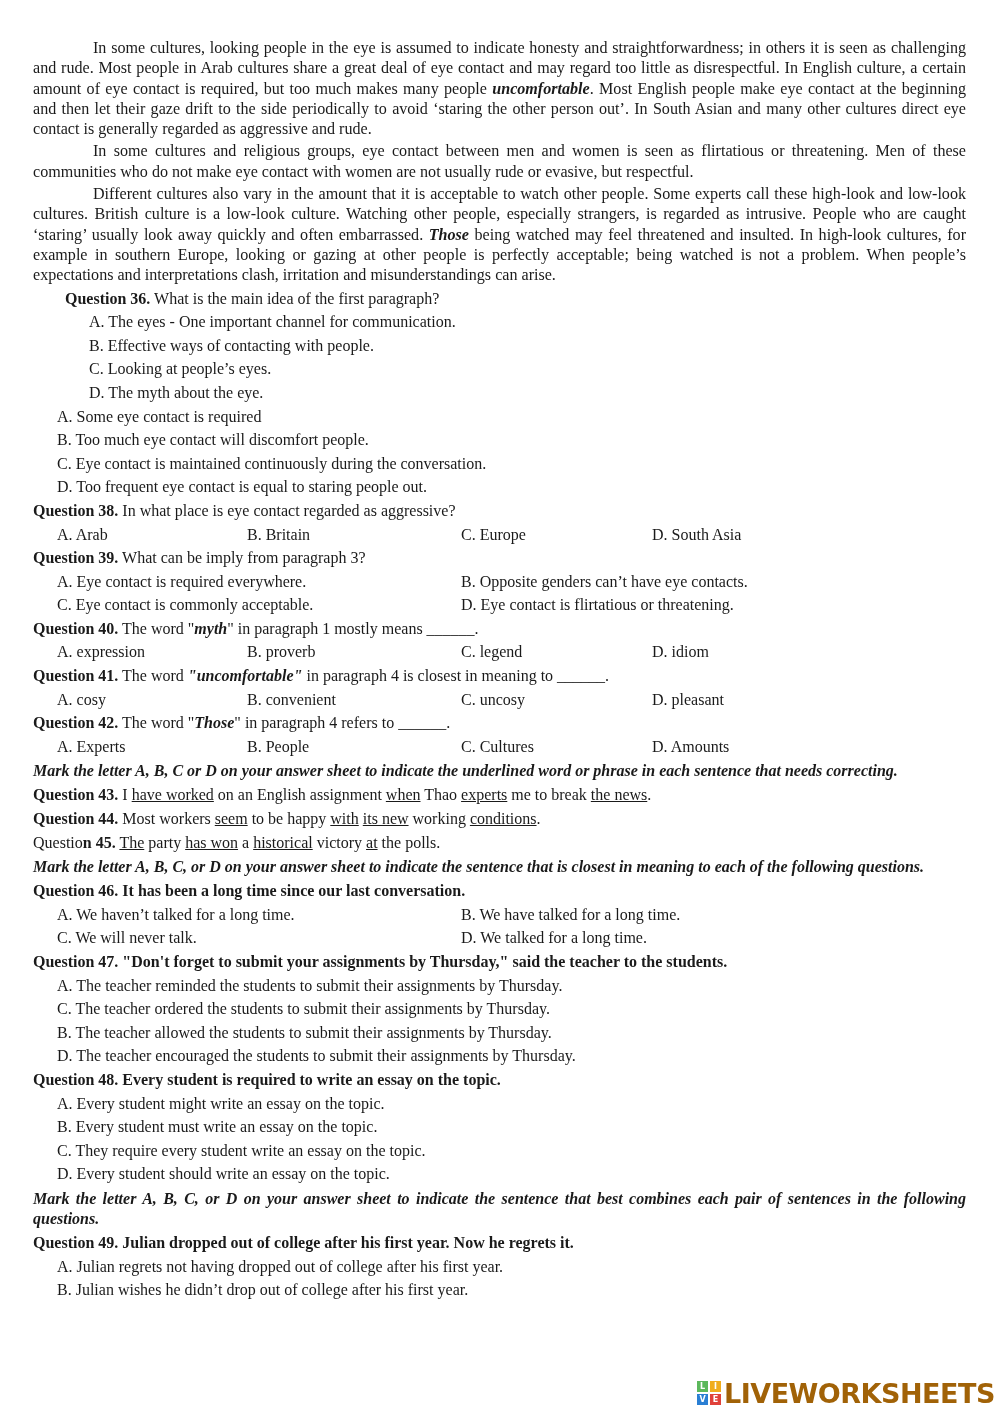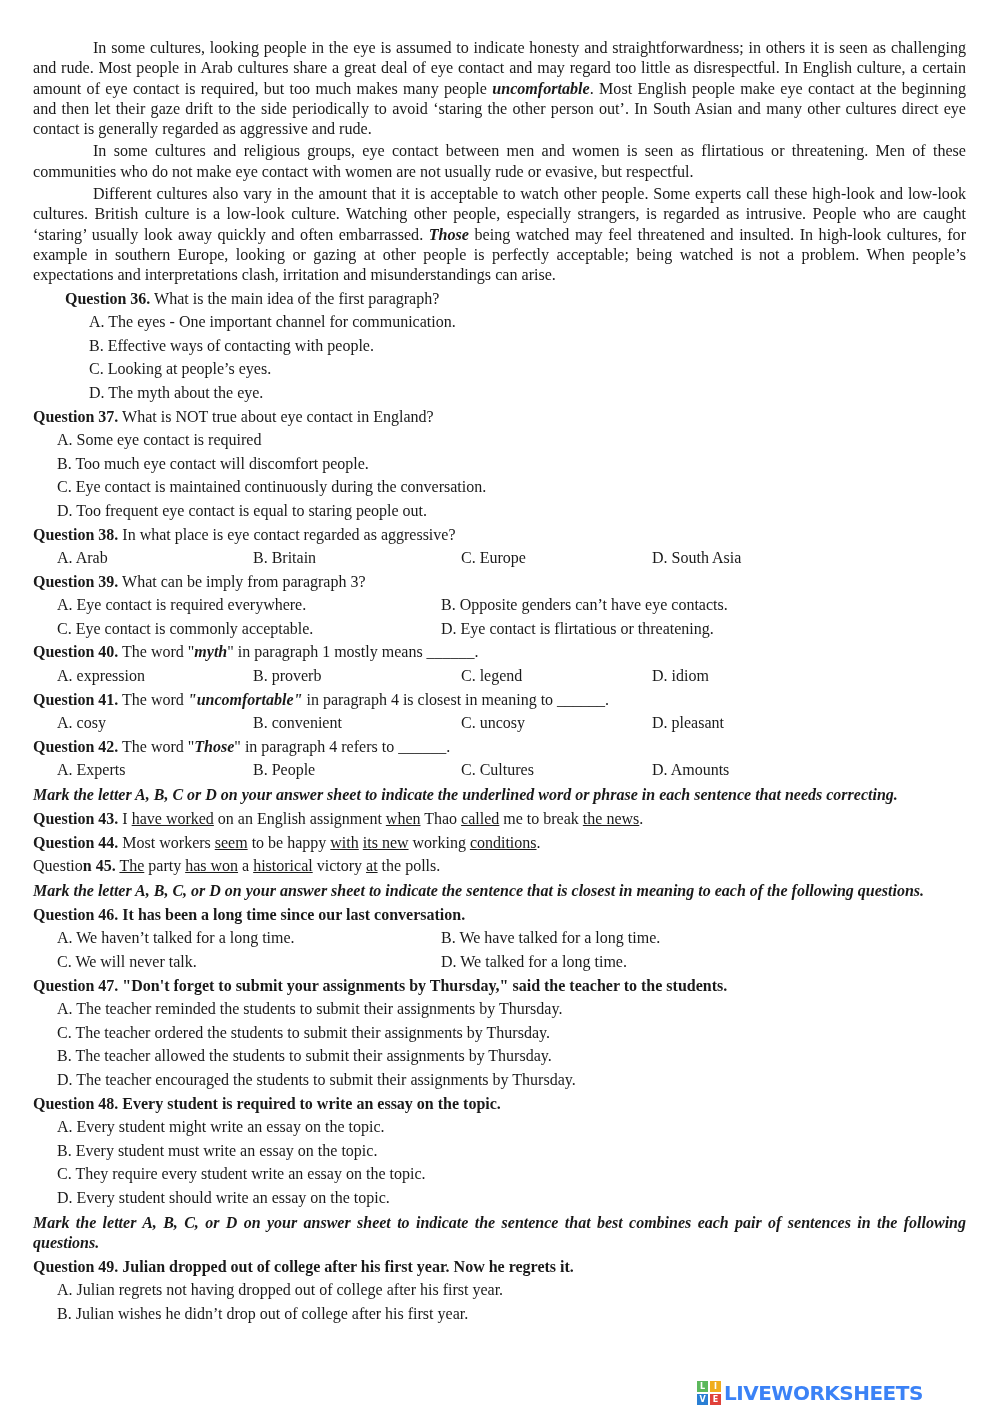--- a/index.html
+++ b/index.html
@@ -8,31 +8,31 @@
     font-family: "Liberation Serif", "DejaVu Serif", serif;
     color: #1a1a1a; font-size: 16px;
   }
   .page { position: absolute; left: 33px; top: 38px; width: 933px; }
   .para { text-align: justify; line-height: 20.3px; margin: 0; text-indent: 60px; font-size: 16.1px; }
   .para + .para { margin-top: 2px; }
   .line { height: 23.6px; line-height: 23.6px; white-space: nowrap; }
   .q-label { font-weight: bold; }
   .opt-row { position: relative; height: 23.6px; line-height: 23.6px; white-space: nowrap; }
   .opt { position: absolute; top: 0; }
-  .c1 { left: 24px; } .c2 { left: 220px; } .c3 { left: 428px; } .c4 { left: 619px; text-align: right; }
-  .h1 { left: 24px; } .h2 { left: 408px; }
+  .c1 { left: 24px; } .c2 { left: 214px; } .c3 { left: 428px; } .c4 { left: 619px; text-align: right; }
+  .h1 { left: 24px; } .h2 { left: 428px; }
   .opt-full { padding-left: 24px; }
   .instr { font-weight: bold; font-style: italic; line-height: 20px; margin: 3px 0 2px 0; text-align: justify; }
   .u { text-decoration: underline; }
   .kw { font-weight: bold; font-style: italic; }
   .bold { font-weight: bold; }
   .logo { position: absolute; left: 697px; top: 1378px; height: 30px; display: flex; align-items: center; }
   .logo-grid { display: grid; grid-template-columns: 11px 11px; grid-template-rows: 11px 11px; gap: 2px; margin-right: 3px; }
   .logo-grid span { display: block; font-family: "DejaVu Sans", sans-serif; font-size: 8px; font-weight: bold; color: #fff; text-align: center; line-height: 11px; }
-  .logo-text { font-family: "DejaVu Sans", sans-serif; font-weight: bold; font-size: 20px; color: #3b82f6; letter-spacing: -0.5px; }
+  .logo-text { font-family: "DejaVu Sans", sans-serif; font-weight: bold; font-size: 27px; color: #a16207; letter-spacing: -0.5px; }
 </style>
 </head>
 <body>
 
 <div class="page">
 
   <div>
     <p class="para"><span>In some cultures, looking people in the eye is assumed to indicate honesty and straightforwardness; in others it is seen as challenging and rude. Most people in Arab cultures share a great deal of eye contact and may regard too little as disrespectful. In English culture, a certain amount of eye contact is required, but too much makes many people </span><span class="kw">uncomfortable</span><span>. Most English people make eye contact at the beginning and then let their gaze drift to the side periodically to avoid ‘staring the other person out’. In South Asian and many other cultures direct eye contact is generally regarded as aggressive and rude.</span></p>
     <p class="para">In some cultures and religious groups, eye contact between men and women is seen as flirtatious or threatening. Men of these communities who do not make eye contact with women are not usually rude or evasive, but respectful.</p>
     <p class="para"><span>Different cultures also vary in the amount that it is acceptable to watch other people. Some experts call these high-look and low-look cultures. British culture is a low-look culture. Watching other people, especially strangers, is regarded as intrusive. People who are caught ‘staring’ usually look away quickly and often embarrassed. </span><span class="kw">Those</span><span> being watched may feel threatened and insulted. In high-look cultures, for example in southern Europe, looking or gazing at other people is perfectly acceptable; being watched is not a problem. When people’s expectations and interpretations clash, irritation and misunderstandings can arise.</span></p>
@@ -40,21 +40,20 @@
 
   <div style="margin-top:1px;margin-left:32px;">
     <div class="line"><span class="q-label">Question 36.</span><span> What is the main idea of the first paragraph?</span></div>
     <div class="line opt-full">A. The eyes - One important channel for communication.</div>
     <div class="line opt-full">B. Effective ways of contacting with people.</div>
     <div class="line opt-full">C. Looking at people’s eyes.</div>
     <div class="line opt-full">D. The myth about the eye.</div>
   </div>
 
   <div>
-    <div class="line"><span class="q-label">Question 37.</span><span> What is NOT true about eye contact in England?</span></div>
     <div class="line opt-full">A. Some eye contact is required</div>
     <div class="line opt-full">B. Too much eye contact will discomfort people.</div>
     <div class="line opt-full">C. Eye contact is maintained continuously during the conversation.</div>
     <div class="line opt-full">D. Too frequent eye contact is equal to staring people out.</div>
   </div>
 
   <div>
     <div class="line"><span class="q-label">Question 38.</span><span> In what place is eye contact regarded as aggressive?</span></div>
     <div class="opt-row">
       <span class="opt c1">A. Arab</span>
@@ -102,21 +101,21 @@
       <span class="opt c1">A. Experts</span>
       <span class="opt c2">B. People</span>
       <span class="opt c3">C. Cultures</span>
       <span class="opt c4">D. Amounts</span>
     </div>
   </div>
 
   <div class="instr">Mark the letter A, B, C or D on your answer sheet to indicate the underlined word or phrase in each sentence that needs correcting.</div>
 
   <div class="line">
-    <span class="q-label">Question 43.</span><span> I </span><span class="u">have worked</span><span> on an English assignment </span><span class="u">when</span><span> Thao </span><span class="u">called</span><span> me to break </span><span class="u">the news</span><span>.</span>
+    <span class="q-label">Question 43.</span><span> I </span><span class="u">have worked</span><span> on an English assignment </span><span class="u">when</span><span> Thao </span><span class="u">experts</span><span> me to break </span><span class="u">the news</span><span>.</span>
   </div>
 
   <div class="line">
     <span class="q-label">Question 44.</span><span> Most workers </span><span class="u">seem</span><span> to be happy </span><span class="u">with</span><span> </span><span class="u">its new</span><span> working </span><span class="u">conditions</span><span>.</span>
   </div>
 
   <div class="line">
     <span>Questio</span><span class="bold">n 45.</span><span> </span><span class="u">The</span><span> party </span><span class="u">has won</span><span> a </span><span class="u">historical</span><span> victory </span><span class="u">at</span><span> the polls.</span>
   </div>
 

